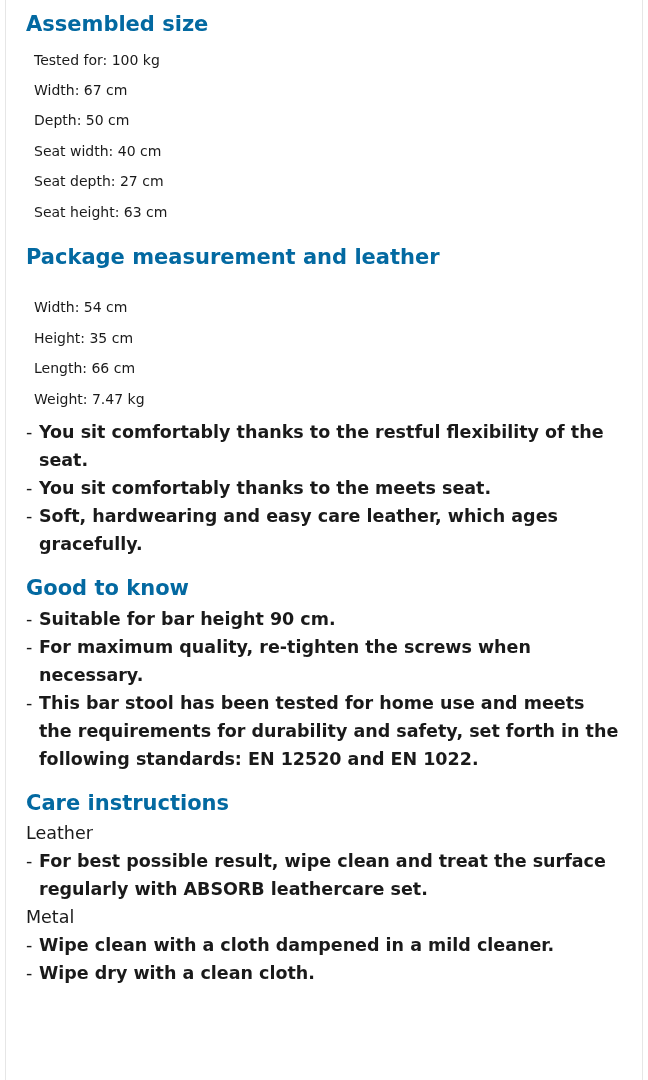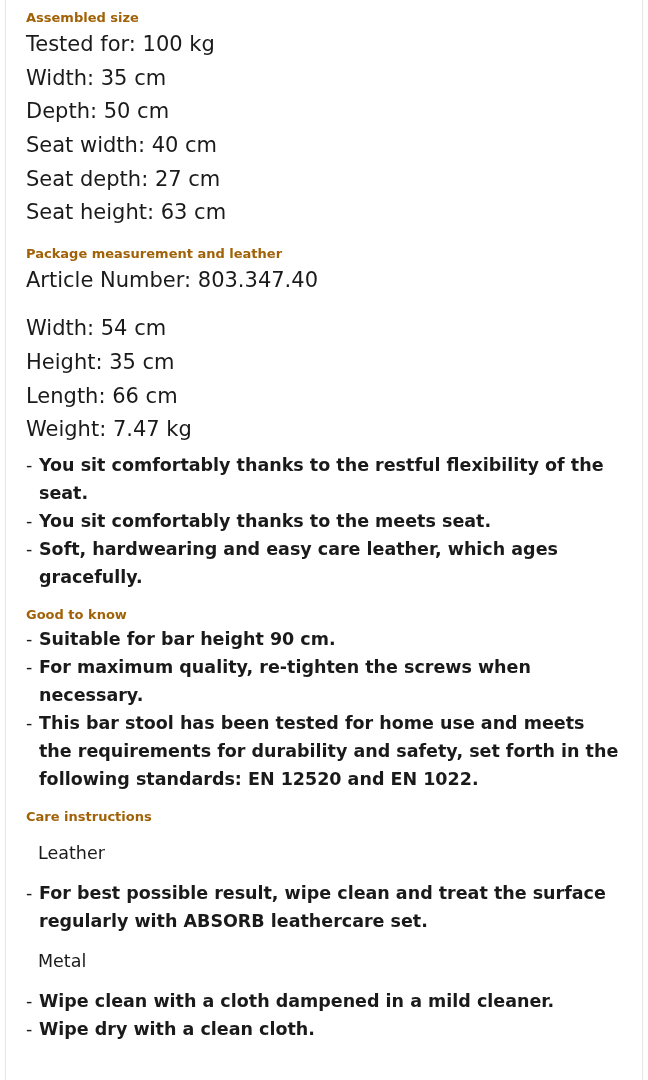--- a/index.html
+++ b/index.html
@@ -30,34 +30,34 @@
     width: 1px;
     background: #e6e6e6;
   }
   .edge-rule-left { left: 5px; }
   .edge-rule-right { right: 5px; }
 
   .section {
     margin: 0 0 4px 0;
   }
   .section-title {
-    font-size: 13px;
+    font-size: 21px;
     font-weight: bold;
-    color: #a16207;
+    color: #0369a1;
     line-height: 1.55;
     margin: 0 0 0 0;
     padding-top: 10px;
   }
   .section-title.first { padding-top: 2px; }
 
   .line {
-    font-size: 21px;
+    font-size: 14px;
     line-height: 1.60;
     color: #1a1a1a;
-    margin: 0;
+    margin: 8px;
   }
   .spacer-line {
     height: 15px;
   }
   .bullet {
     display: flex;
     font-size: 17.5px;
     line-height: 1.60;
     color: #1a1a1a;
     margin: 0;
@@ -67,44 +67,43 @@
     width: 13px;
   }
   .bullet .btext {
     flex: 1 1 auto;
     font-weight: bold;
   }
   .sub-label {
     font-size: 17.5px;
     line-height: 1.60;
     color: #1a1a1a;
-    margin: 12px;
+    margin: 0;
   }
   .group { margin: 0; }
 </style>
 </head>
 <body>
 
 <div class="page">
   <div class="edge-rule-left"></div>
   <div class="edge-rule-right"></div>
 
   <section class="section">
     <h2 class="section-title first">Assembled size</h2>
     <p class="line">Tested for: 100 kg</p>
-    <p class="line">Width: 35 cm</p>
+    <p class="line">Width: 67 cm</p>
     <p class="line">Depth: 50 cm</p>
     <p class="line">Seat width: 40 cm</p>
     <p class="line">Seat depth: 27 cm</p>
     <p class="line">Seat height: 63 cm</p>
   </section>
 
   <section class="section">
     <h2 class="section-title">Package measurement and leather</h2>
-    <p class="line">Article Number: 803.347.40</p>
     <div class="spacer-line"></div>
     <p class="line">Width: 54 cm</p>
     <p class="line">Height: 35 cm</p>
     <p class="line">Length: 66 cm</p>
     <p class="line">Weight: 7.47 kg</p>
   </section>
 
   <section class="section">
     <div class="bullet">
       <span class="dash">-</span>

